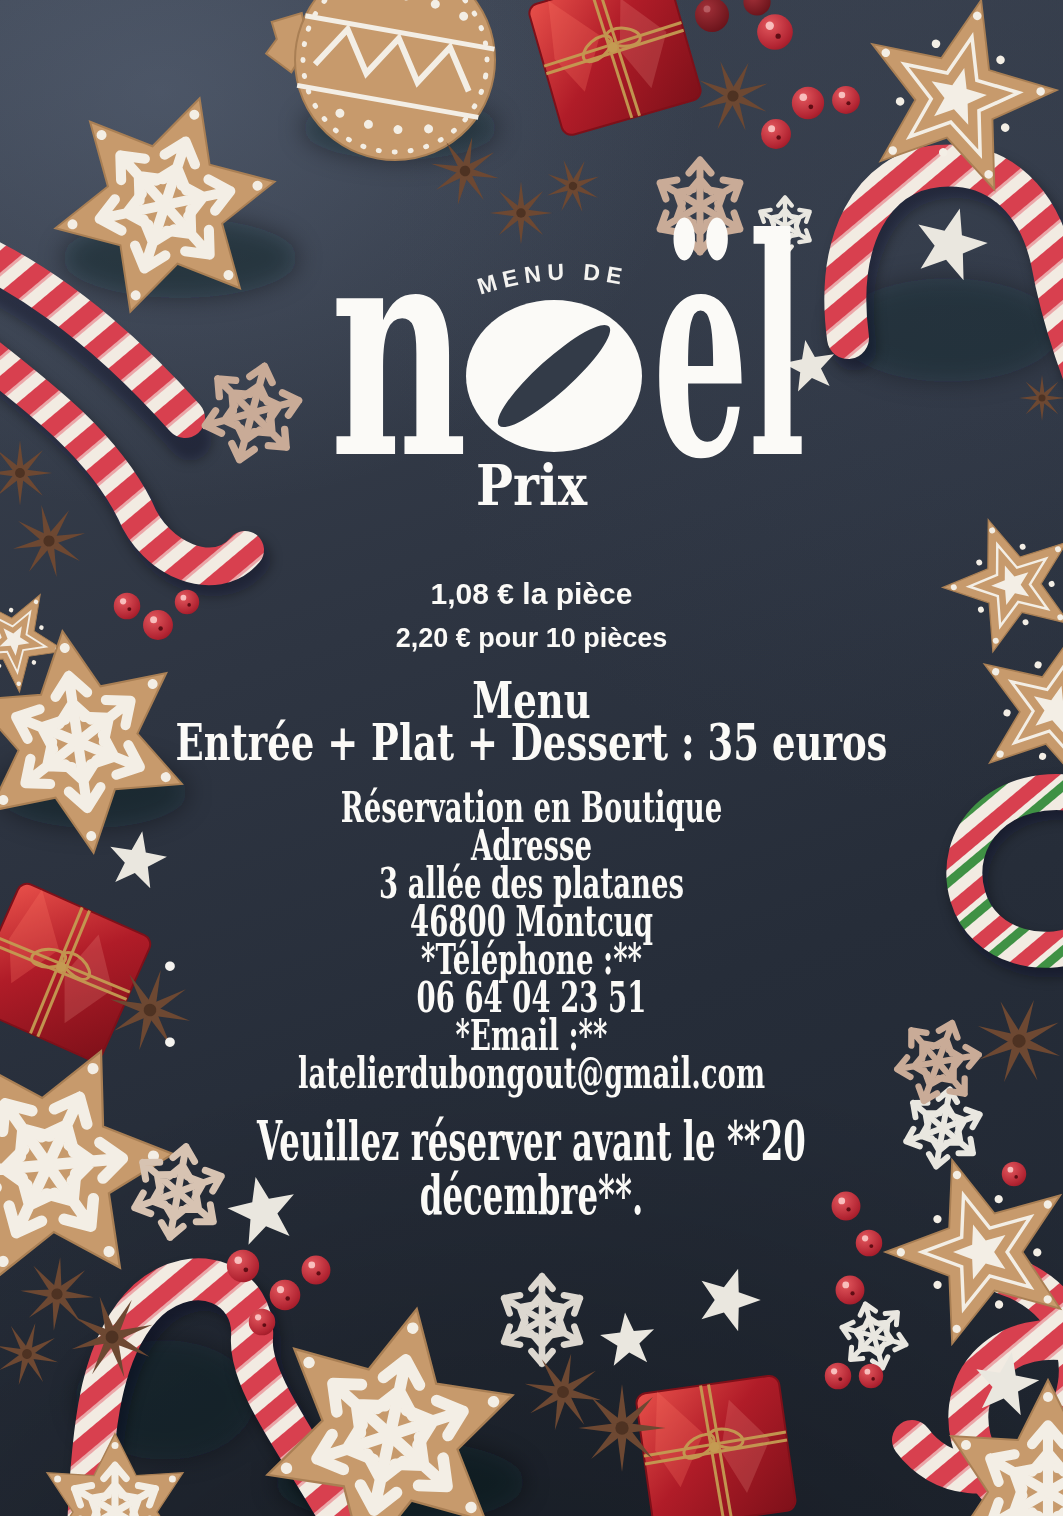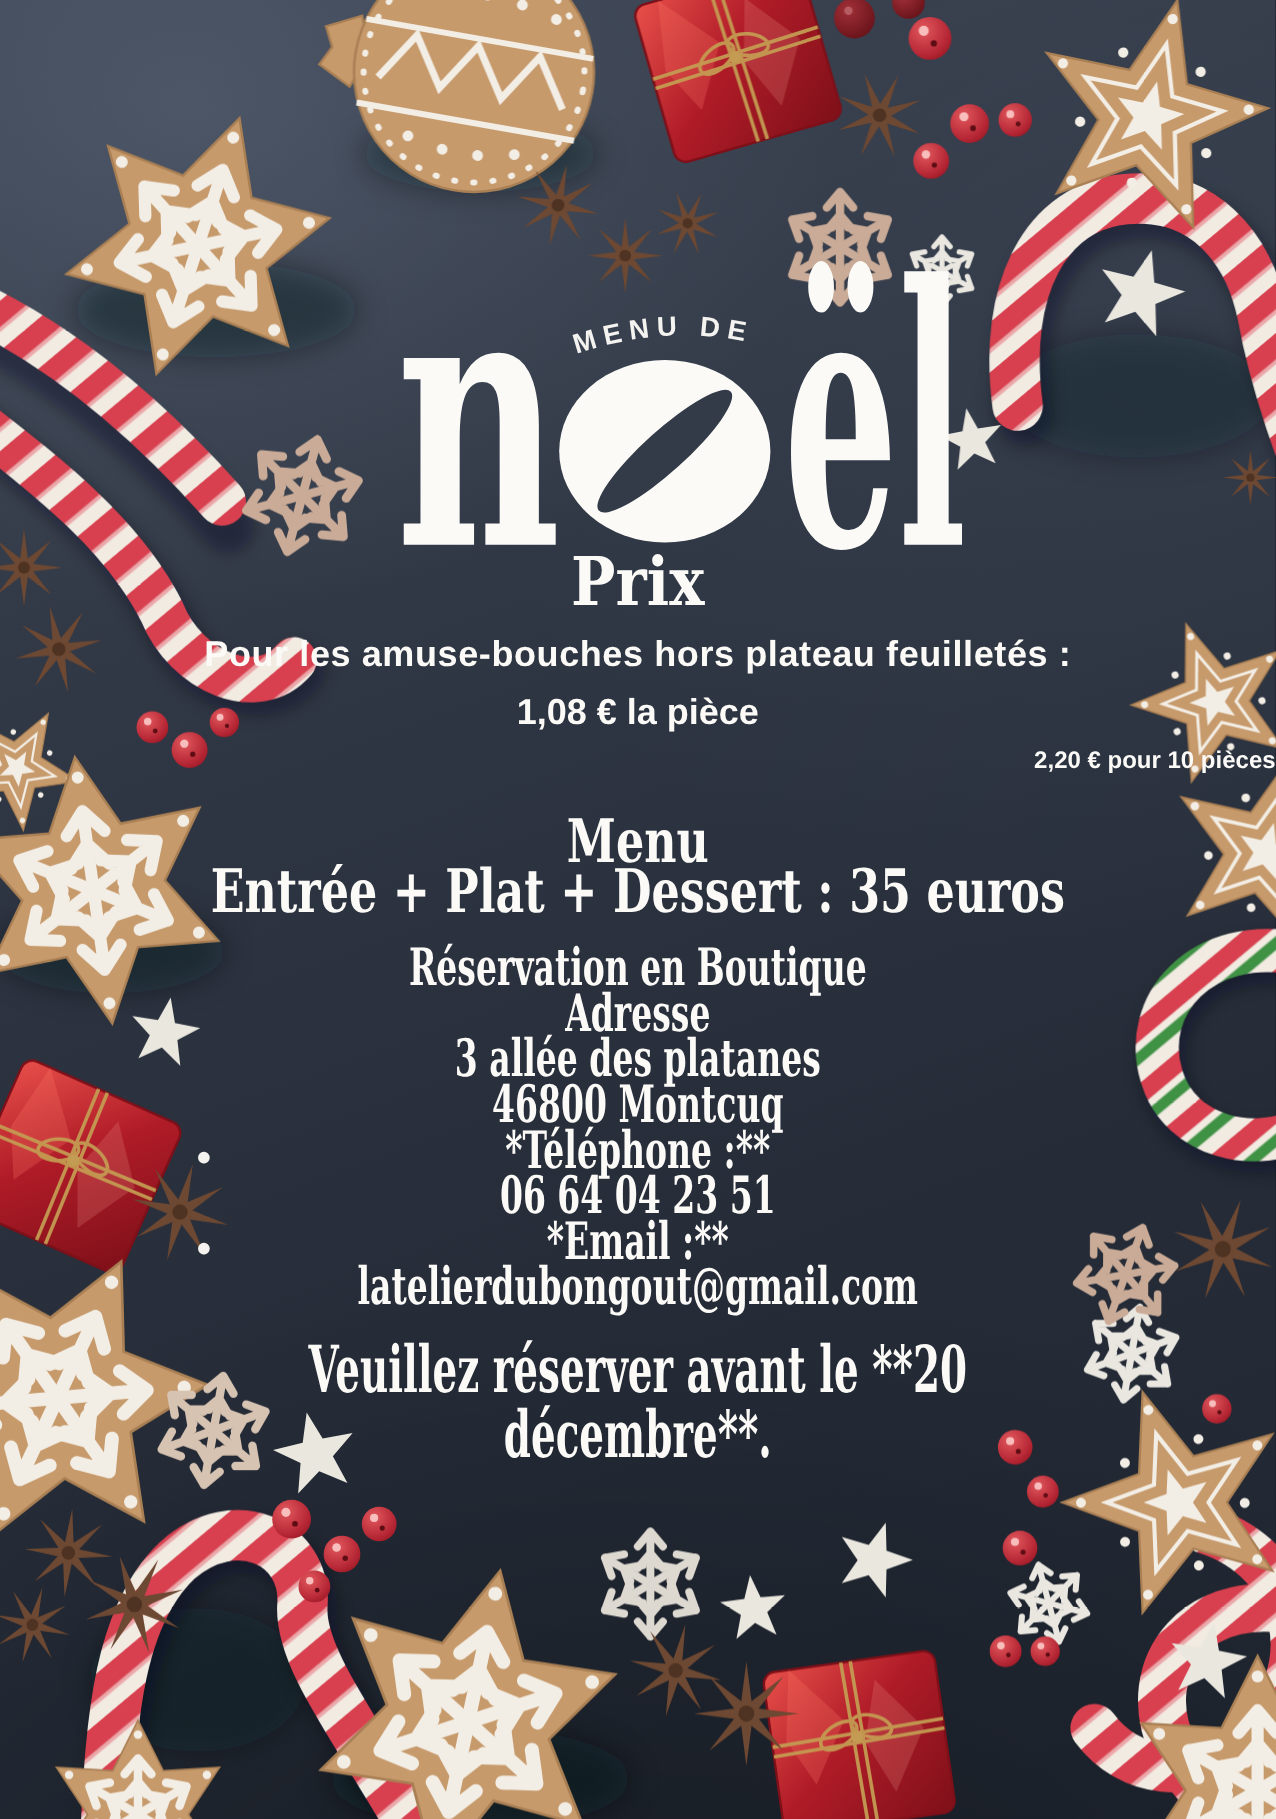--- a/index.html
+++ b/index.html
@@ -13,21 +13,21 @@
     font-weight:bold;}
   svg{display:block;}
   .decor{position:absolute;left:0;top:0;pointer-events:none;}
   .content{position:absolute;inset:0;z-index:2;}
   .t{position:absolute;left:0;right:0;margin:0;text-align:center;color:#fbfaf7;font-weight:bold;}
   .sans{font-family:"Liberation Sans",sans-serif;}
   .serif{font-family:"DejaVu Serif",serif;}
   .prix{top:452px;font-size:56px;transform:scaleX(.88);}
   .intro{top:529px;font-size:30px;letter-spacing:.5px;}
   .price1{top:577px;font-size:30px;}
-  .price2{top:623px;font-size:20px;text-align:right;}
+  .price2{top:623px;font-size:27px;}
   .menu-h{top:676px;font-size:50px;line-height:1;transform:scaleX(.74);}
   .menu-f{top:718px;font-size:50px;line-height:1;transform:scaleX(.74);}
   .res{font-size:43px;line-height:1;transform:scaleX(.64);}
   .r1{top:786px;} .r2{top:824px;} .r3{top:862px;} .r4{top:900px;}
   .r5{top:938px;} .r6{top:976px;} .r7{top:1014px;} .r8{top:1052px;}
   .footer{top:1114px;font-size:54px;line-height:1;transform:scaleX(.60);}
   .bullet{position:absolute;color:#f5f3ef;font-size:34px;line-height:1;z-index:3;}
   .b1{left:164px;top:948px;} .b2{left:164px;top:1024px;}
   .logo{position:absolute;top:236px;left:50%;margin-left:-300px;width:600px;height:250px;}
   .logo svg{overflow:visible;}
@@ -292,21 +292,20 @@
           <ellipse cx="322" cy="140" rx="88" ry="76" fill="#fbfaf7"></ellipse>
           <ellipse cx="322" cy="140" rx="74" ry="17" fill="#333b48" transform="rotate(-42 322 140)"></ellipse>
         </g>
         <g transform="translate(421,218) scale(0.5,1)">
           <text class="logoword">ël</text>
         </g>
       </svg>
     </div>
 
     <h2 class="t serif prix">Prix</h2>
-    <p class="t sans intro">Pour les amuse-bouches hors plateau feuilletés :</p>
     <p class="t sans price1">1,08 € la pièce</p>
     <p class="t sans price2">2,20 € pour 10 pièces</p>
 
     <h2 class="t serif menu-h">Menu</h2>
     <p class="t serif menu-f">Entrée + Plat + Dessert : 35 euros</p>
 
     <p class="t serif res r1">Réservation en Boutique</p>
     <p class="t serif res r2">Adresse</p>
     <p class="t serif res r3">3 allée des platanes</p>
     <p class="t serif res r4">46800 Montcuq</p>

